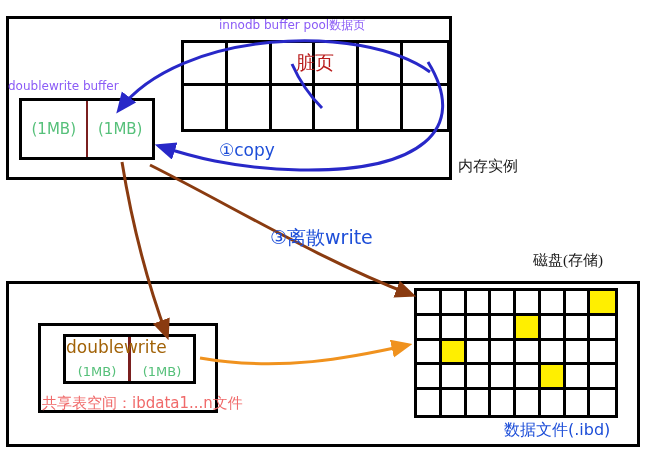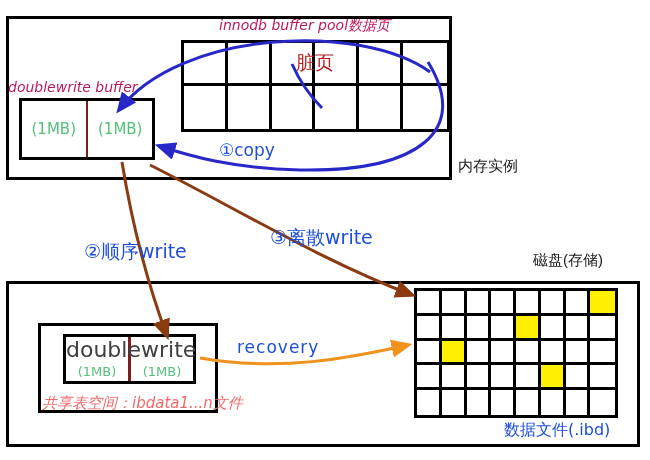--- a/index.html
+++ b/index.html
@@ -25,33 +25,32 @@
     background: transparent;
     box-sizing: border-box;
   }
   #memory-container { left: 6px;  top: 16px;  width: 446px; height: 164px; }
   #disk-container   { left: 6px;  top: 281px; width: 634px; height: 166px; }
 
   
   .outer-label {
     color: #1a1a1a;
     font-size: 15px;
-    font-family: Liberation Sans, sans-serif;
+    font-family: Liberation Serif, serif;
     white-space: nowrap;
   }
   #memory-label { left: 458px; top: 157px; }
   #disk-label   { left: 533px; top: 251px; }
 
   
   .red-title {
-    color: #be185d;
-    font-size: 14px;
-    font-family: "DejaVu Sans", sans-serif;
-    white-space: nowrap;
-    font-style: italic;
+    color: #8b5cf6;
+    font-size: 12px;
+    font-family: "DejaVu Sans", sans-serif;
+    white-space: nowrap;
   }
   #bufferpool-title { left: 219px; top: 17px; }
   #dwbuffer-title   { left: 8px;   top: 79px; }
 
   
   #bufferpool-grid {
     left: 181px; top: 40px;
     width: 269px; height: 92px;
     display: grid;
     grid-template-columns: repeat(6, 1fr);
@@ -123,34 +122,33 @@
     font-size: 13px;
     font-family: "DejaVu Sans", sans-serif;
     padding-bottom: 2px;
   }
   #dw-disk-box .divider {
     width: 3px;
     background: #7a1f1f;
   }
   #dw-disk-word {
     left: 66px; top: 337px;
-    color: #404040;
-    font-size: 22px;
+    color: #a16207;
+    font-size: 17px;
     font-family: "DejaVu Sans", sans-serif;
     z-index: 7;
     white-space: nowrap;
   }
   #tablespace-caption {
     left: 42px; top: 394px;
     color: #f06a6a;
     font-size: 15px;
     font-family: "DejaVu Sans", sans-serif;
     white-space: nowrap;
     z-index: 7;
-    font-style: italic;
   }
 
   
   #datafile-grid {
     left: 414px; top: 288px;
     width: 204px; height: 130px;
     display: grid;
     grid-template-columns: repeat(8, 1fr);
     grid-template-rows: repeat(5, 1fr);
     border: 3px solid #000;
@@ -286,23 +284,21 @@
       <div class="cell lastrow"></div>
       <div class="cell lastrow"></div>
       <div class="cell lastrow"></div>
       <div class="cell lastrow"></div>
       <div class="cell lastcol lastrow"></div>
     </div>
 
   <div class="abs" id="datafile-caption">数据文件(.ibd)</div>
 
   <div class="abs step-label" id="label-copy">①copy</div>
-  <div class="abs step-label" id="label-seq">②顺序write</div>
   <div class="abs step-label" id="label-scatter">③离散write</div>
-  <div class="abs step-label" id="label-recovery">recovery</div>
 
   <svg class="abs" id="arrows" viewBox="0 0 650 460">
     <defs>
       <marker id="head-blue" markerWidth="7" markerHeight="7" refX="5.5" refY="3" orient="auto">
         <path d="M0,0 L7,3 L0,6 z" fill="#2828c8"></path>
       </marker>
       <marker id="head-brown" markerWidth="7" markerHeight="7" refX="5.5" refY="3" orient="auto">
         <path d="M0,0 L7,3 L0,6 z" fill="#8a3b10"></path>
       </marker>
       <marker id="head-orange" markerWidth="7" markerHeight="7" refX="5.5" refY="3" orient="auto">

